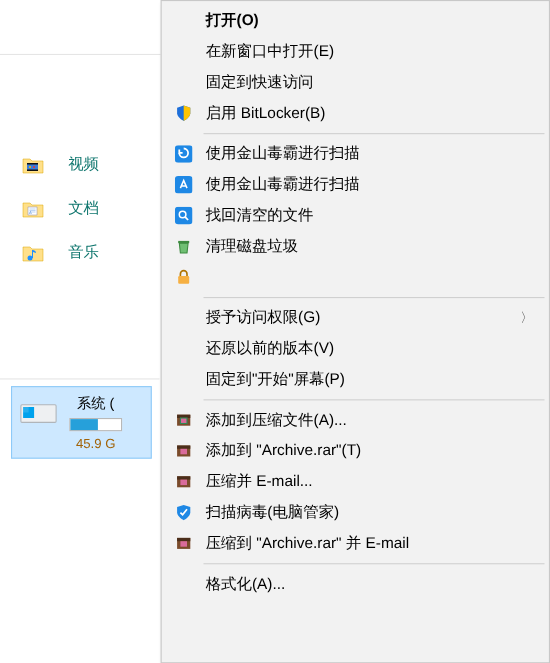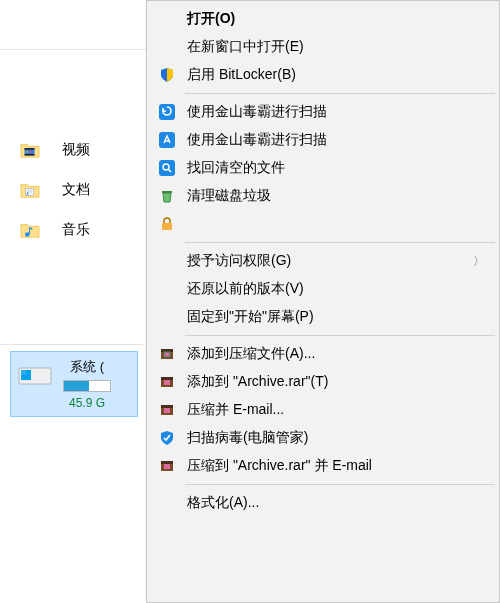--- a/index.html
+++ b/index.html
@@ -24,21 +24,21 @@
     background: #fff;
   }
   .lib-item {
     display: flex;
     align-items: center;
     padding: 10px 6px 10px 20px;
     gap: 12px;
   }
   .lib-label {
     font-size: 14px;
-    color: #000000;
+    color: #0f766e;
   }
   .hr-line {
     border: 0;
     border-top: 1px solid #e5e5e5;
     margin: 4px 0;
   }
   .drive-item {
     display: flex;
     align-items: flex-start;
     margin: 6px 0 0 10px;
@@ -53,21 +53,21 @@
     width: 48px; height: 12px;
     border: 1px solid #b8b8b8;
     background: #fff;
     position: relative;
   }
   .drive-bar-fill {
     position: absolute; left:0; top:0; bottom:0;
     width: 55%;
     background: #26a0da;
   }
-  .drive-size { font-size: 12px; color: #15803d; }
+  .drive-size { font-size: 12px; color: #a16207; }
 
   
   .ctx {
     position: absolute;
     left: 146px; top: 0;
     width: 354px;
     height: 603px;
     background: #f2f2f2;
     border: 1px solid #c8c8c8;
     box-shadow: 2px 2px 4px rgba(0,0,0,.2);
@@ -179,20 +179,24 @@
 
   <div class="ctx-item bold">
     <span class="ctx-noicon"></span>
     <span class="ctx-label">打开(O)</span>
   </div>
   <div class="ctx-item">
     <span class="ctx-noicon"></span>
     <span class="ctx-label">在新窗口中打开(E)</span>
   </div>
   <div class="ctx-item">
+    <span class="ctx-noicon"></span>
+    <span class="ctx-label">固定到快速访问</span>
+  </div>
+  <div class="ctx-item">
     <span class="ctx-icon">
       <svg width="16" height="16" viewBox="0 0 16 16">
           <path d="M8 1 L14 3 V8 C14 12 8 15 8 15 C8 15 2 12 2 8 V3 Z" fill="#1e6fd9"></path>
           <path d="M8 1 L14 3 V8 C14 12 8 15 8 15 Z" fill="#ffc400"></path>
         </svg>
     </span>
     <span class="ctx-label">启用 BitLocker(B)</span>
   </div>
 
   <div class="ctx-sep"></div>

